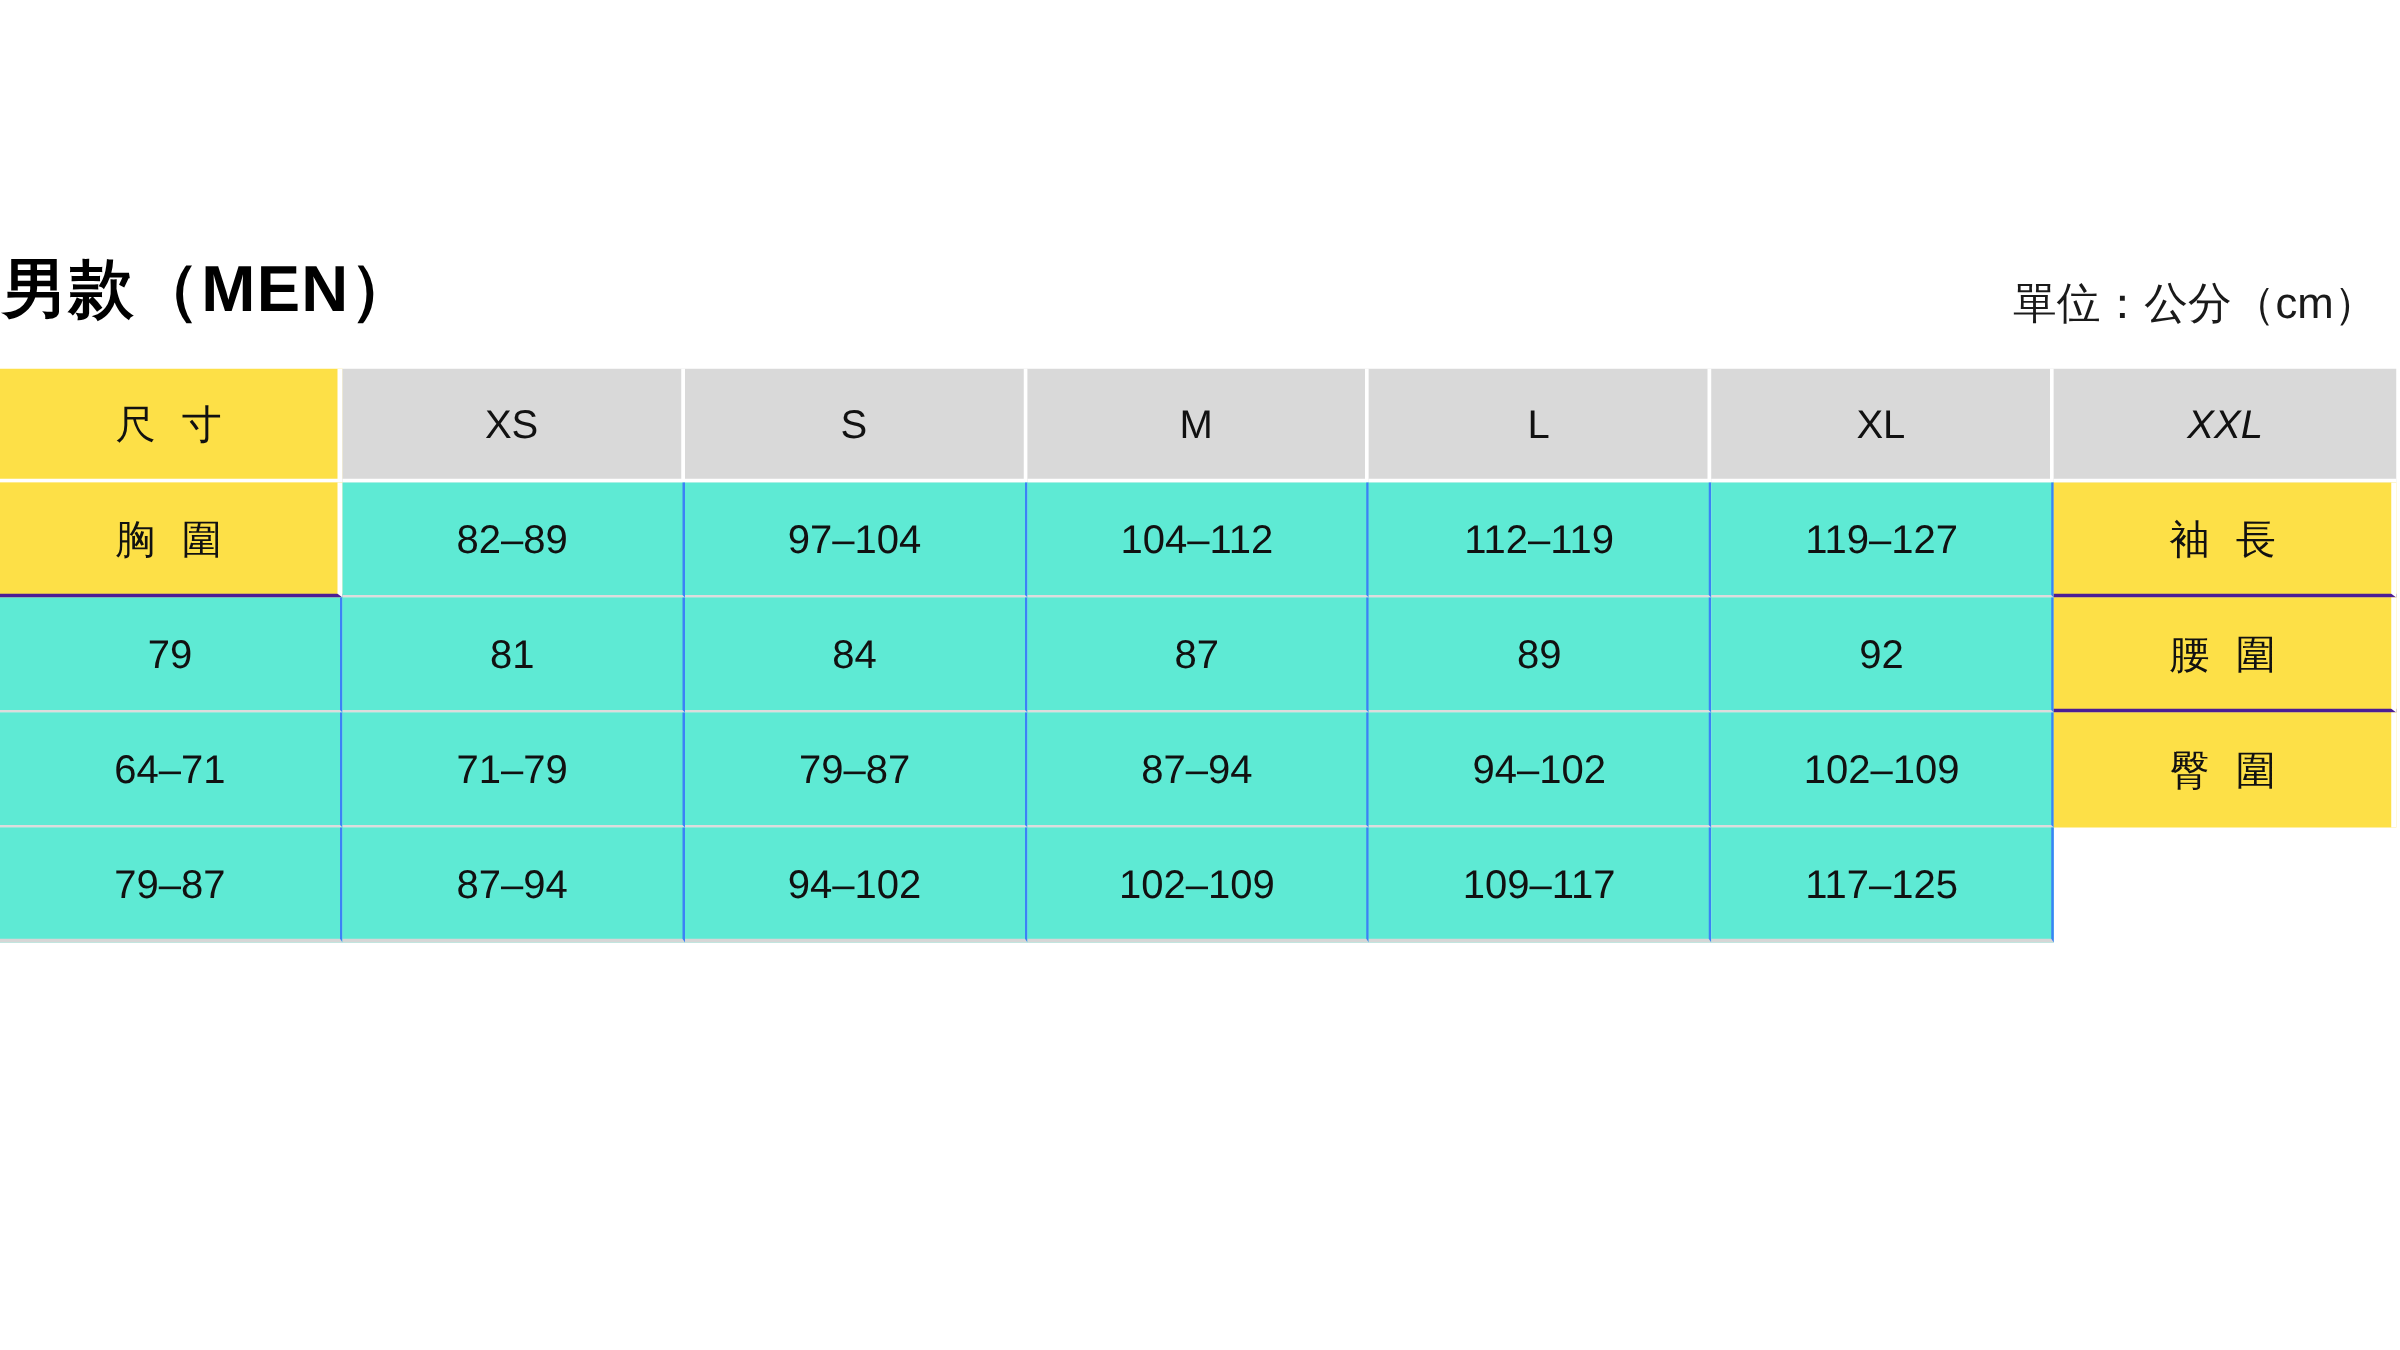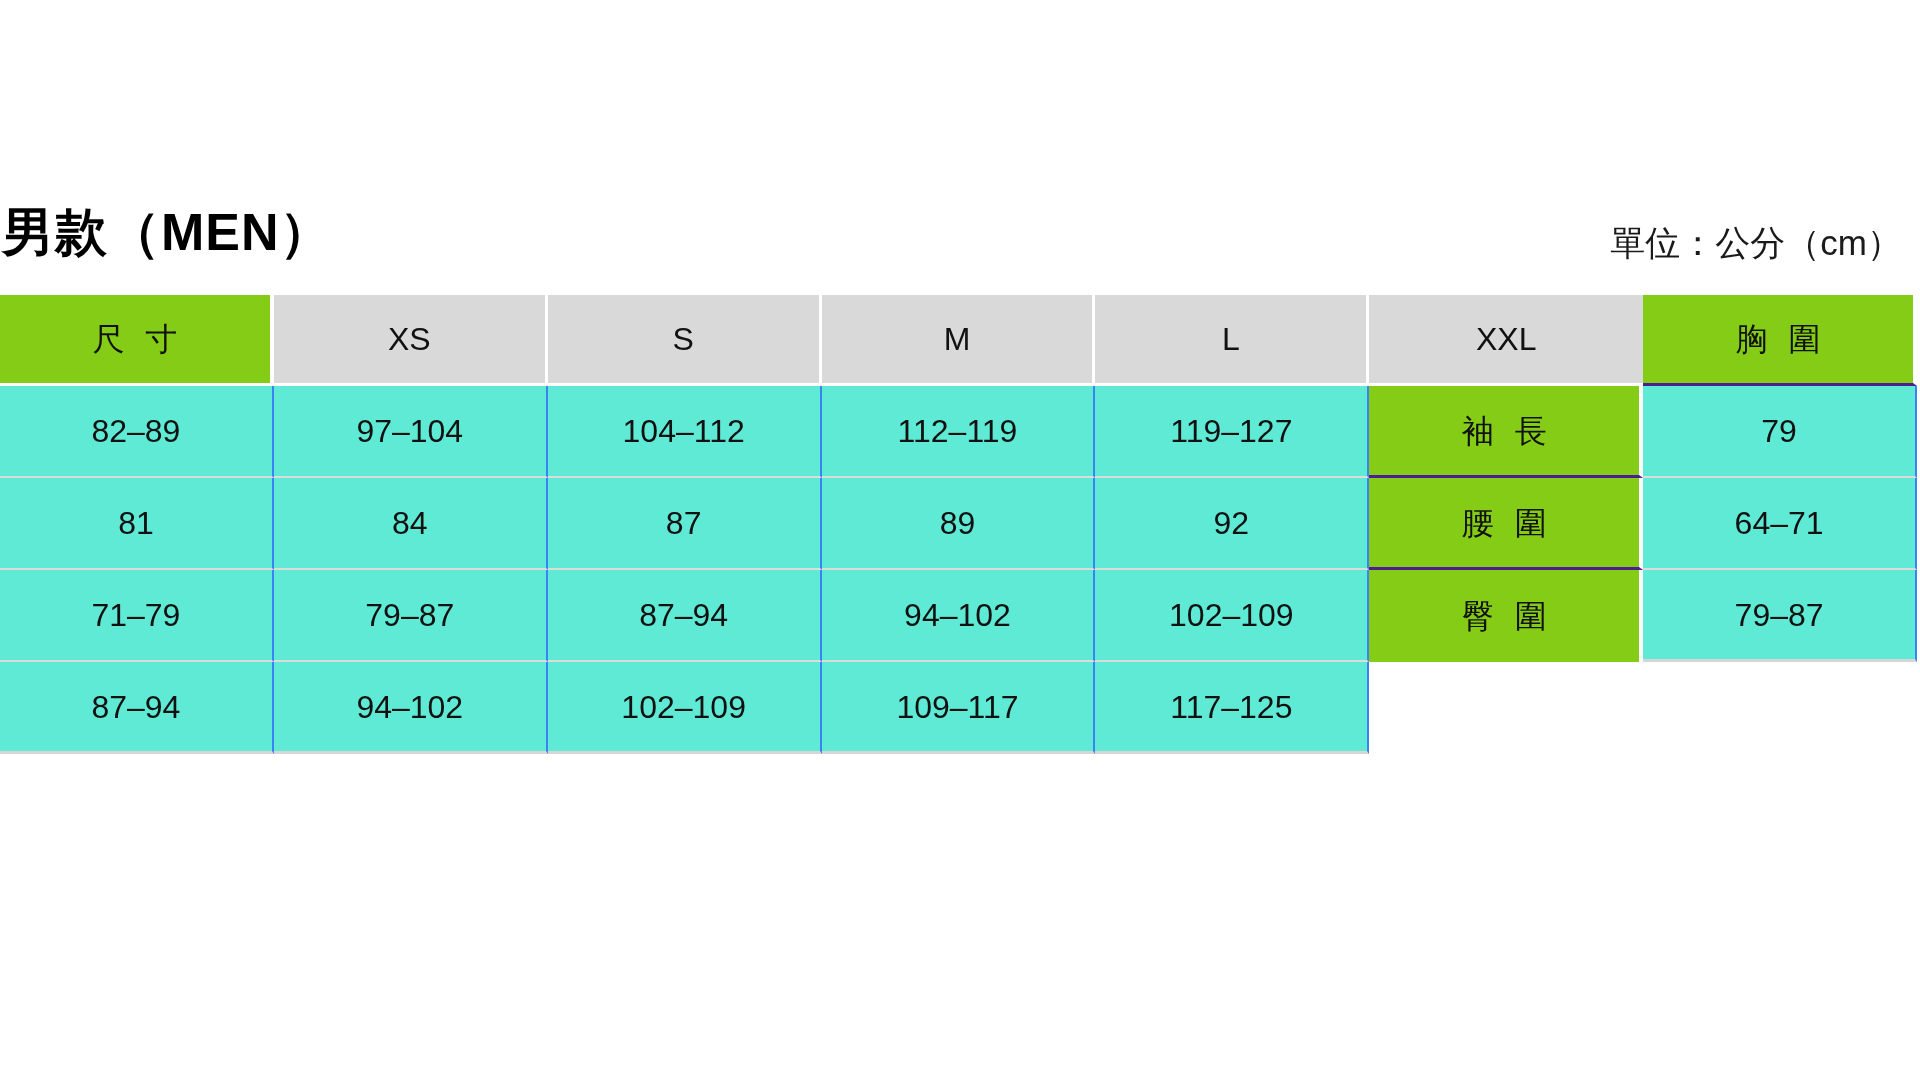--- a/index.html
+++ b/index.html
@@ -49,41 +49,42 @@
   .cell {
     box-sizing: border-box;
     display: flex;
     align-items: center;
     justify-content: center;
     font-size: 32px;
     line-height: 1;
     white-space: nowrap;
   }
   .corner-cell, .label-cell {
-    background: #84cc16;
+    background: #fde047;
     border-right: 4px solid #ffffff;
     letter-spacing: 6px;
     text-indent: 6px;
   }
   .corner-cell {
     border-bottom: 3px solid #ffffff;
   }
   .label-cell {
     border-bottom: 3px solid #4c1d95;
   }
   .label-cell.last-row {
     border-bottom: none;
   }
   .header-cell {
     background: #d9d9d9;
     border-right: 3px solid #ffffff;
     border-bottom: 3px solid #ffffff;
   }
   .header-cell.last-col {
     border-right: none;
+    font-style: italic;
   }
   .value-cell {
     background: #5eead4;
     border-right: 2px solid #3b82f6;
     border-bottom: 2px solid #dcdcdc;
   }
   .value-cell.last-row {
     border-bottom: 3px solid #d6d6d6;
   }
 </style>
@@ -96,20 +97,21 @@
 
   <div class="unit-note">單位：公分（cm）</div>
 
   <div class="size-table">
 
     <div class="cell corner-cell">尺 寸</div>
     <div class="cell header-cell">XS</div>
     <div class="cell header-cell">S</div>
     <div class="cell header-cell">M</div>
     <div class="cell header-cell">L</div>
+    <div class="cell header-cell">XL</div>
     <div class="cell header-cell last-col">XXL</div>
 
     <div class="cell label-cell">胸 圍</div>
     <div class="cell value-cell">82–89</div>
     <div class="cell value-cell">97–104</div>
     <div class="cell value-cell">104–112</div>
     <div class="cell value-cell">112–119</div>
     <div class="cell value-cell">119–127</div>
 
     <div class="cell label-cell">袖 長</div>

